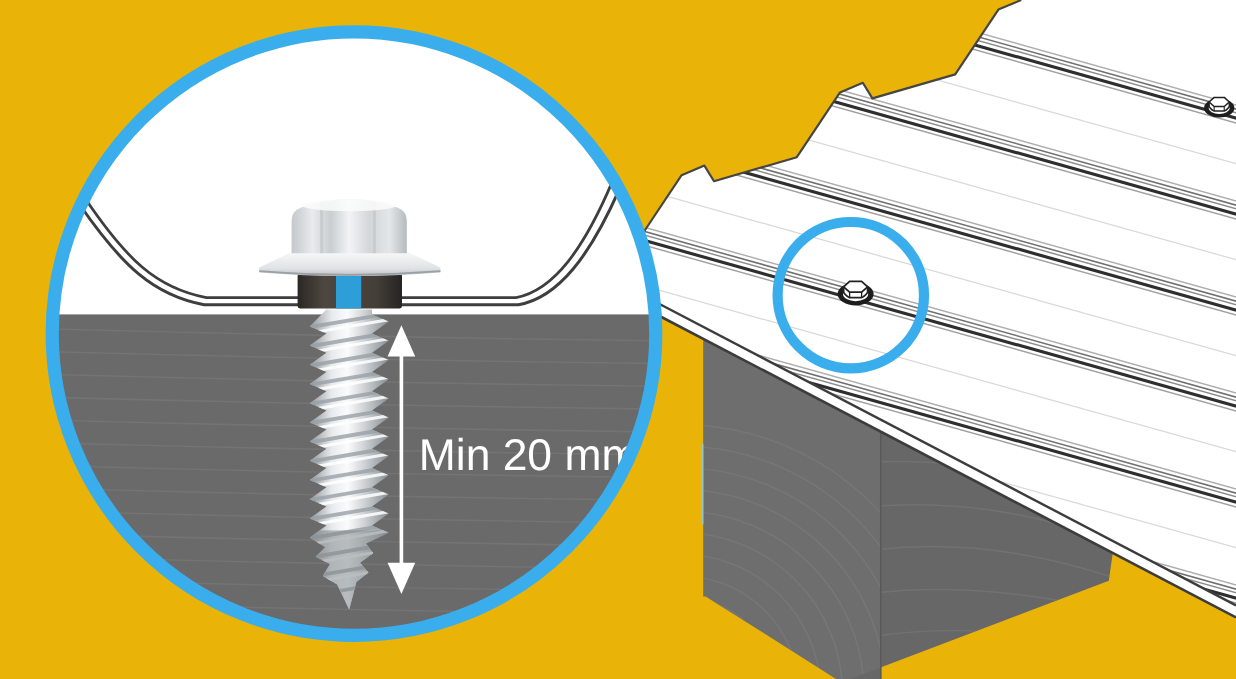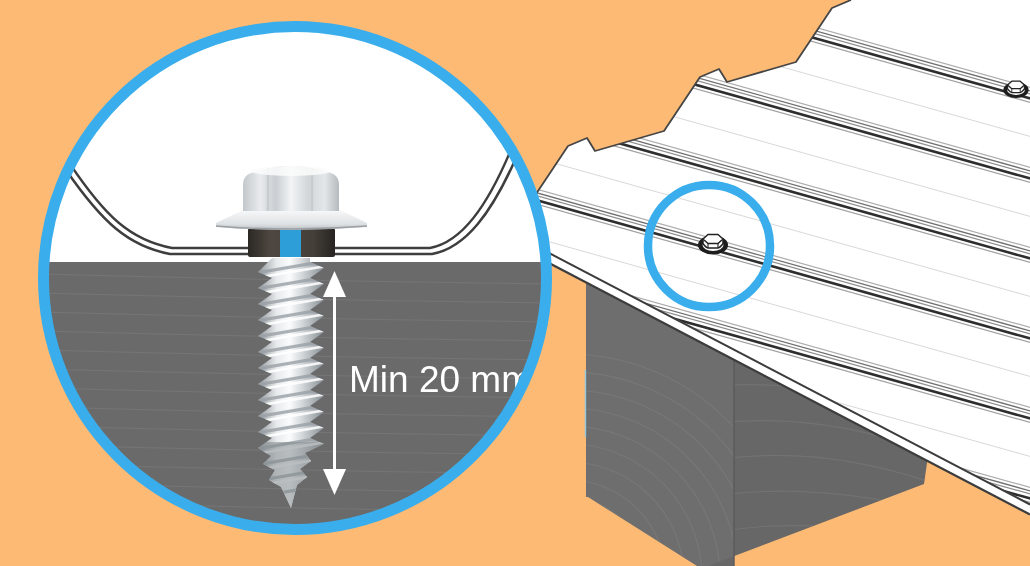--- a/index.html
+++ b/index.html
@@ -1,19 +1,19 @@
 <!DOCTYPE html>
 <html><head>
 <meta charset="utf-8">
 <style>
   html, body { margin: 0; padding: 0; background: #000; }
   #stage {
     position: relative;
     width: 1030px; height: 566px;
-    background: #fdba74;
+    background: #eab308;
     overflow: hidden;
     font-family: "Liberation Sans", sans-serif;
   }
   svg { display: block; }
   text.annotation {
     font-family: "Liberation Sans", sans-serif;
     font-size: 37px;
     fill: #ffffff;
   }
 </style>

